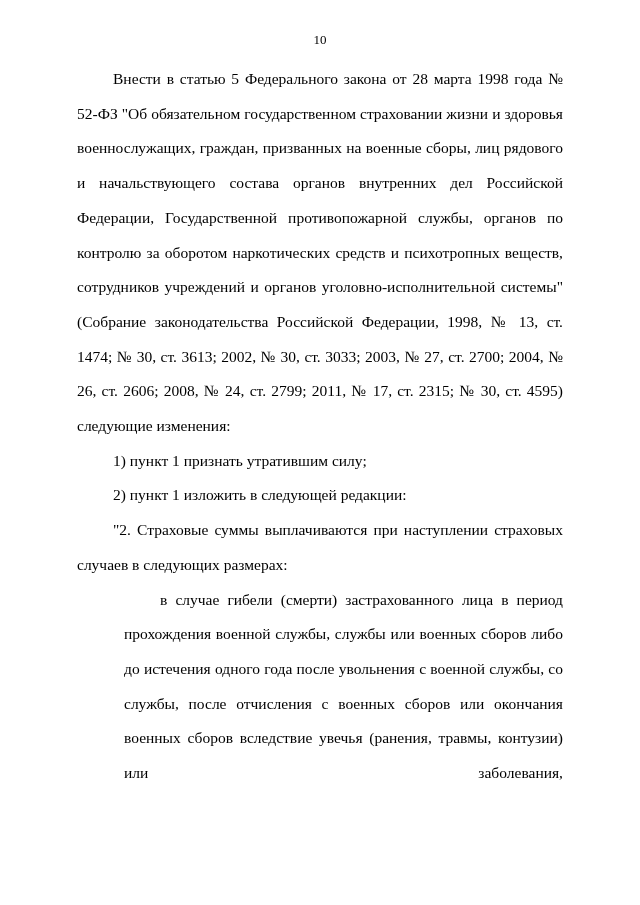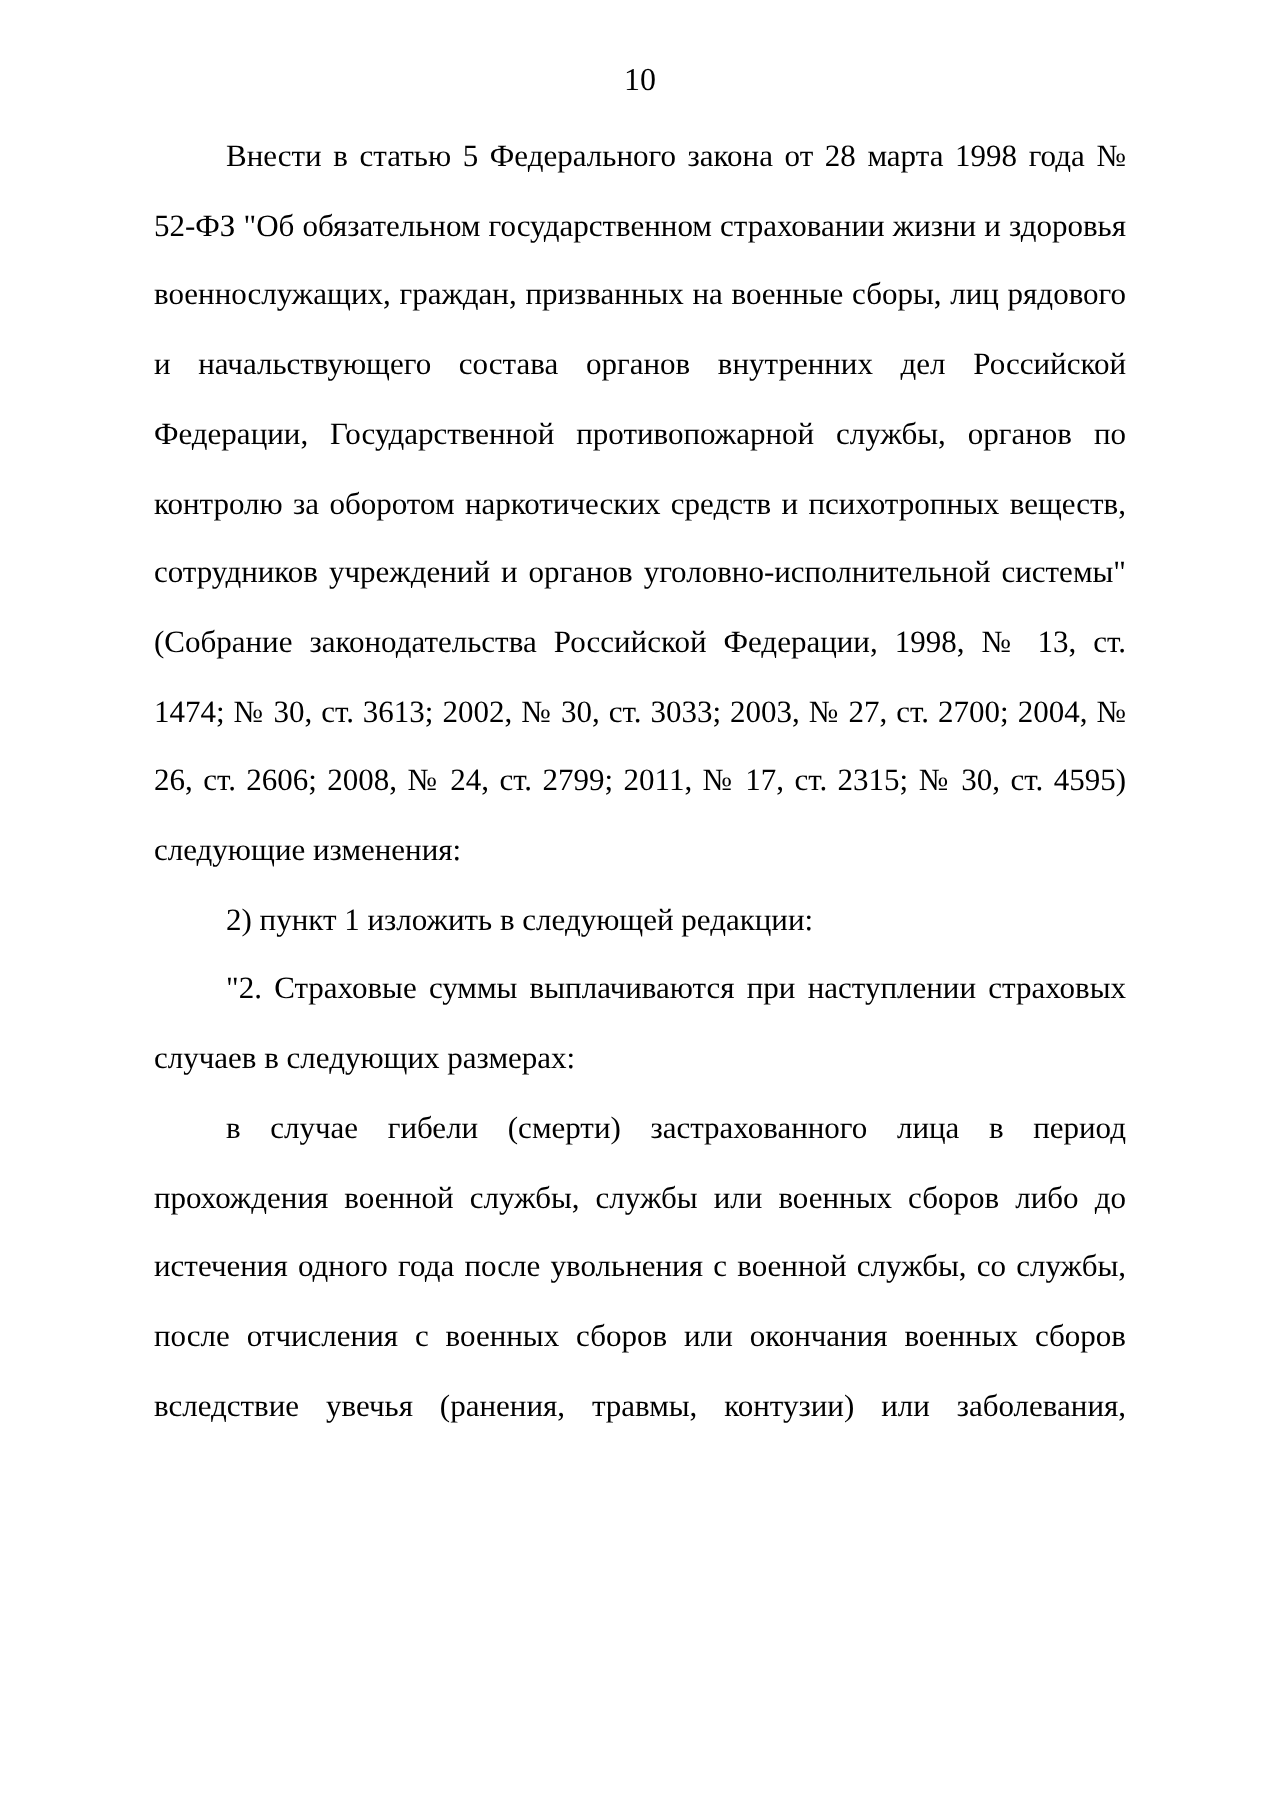--- a/index.html
+++ b/index.html
@@ -3,35 +3,36 @@
 <meta charset="utf-8">
 <style>
   html, body { margin: 0; padding: 0; background: #ffffff; }
   body {
     width: 640px; height: 905px; position: relative; overflow: hidden;
     font-family: "Liberation Serif", "DejaVu Serif", serif;
     color: #000000;
   }
   .page-number {
     position: absolute; top: 32px; left: 0; width: 640px;
-    text-align: center; font-size: 16px; font-family: Liberation Serif, serif;
+    text-align: center; font-size: 13px; font-family: Liberation Serif, serif;
   }
   .content {
     position: absolute; top: 62px; left: 77px; width: 486px;
     font-size: 15.5px; line-height: 34.7px;
   }
   .heading { font-weight: bold; text-indent: 36px; margin: 0; line-height: 34.7px; }
   .para {
     margin: 0; text-align: justify; text-indent: 36px;
   }
-  .para.last-justified { text-align-last: justify; }
+  .para.last-justified { text-align-last: justify; margin-left: 47px; }
 </style>
 </head>
 <body>
 
 <div class="page-number">10</div>
 
 <div class="content">
   <p class="para">Внести в статью 5 Федерального закона от 28 марта 1998 года № 52-ФЗ "Об обязательном государственном страховании жизни и здоровья военнослужащих, граждан, призванных на военные сборы, лиц рядового и начальствующего состава органов внутренних дел Российской Федерации, Государственной противопожарной службы, органов по контролю за оборотом наркотических средств и психотропных веществ, сотрудников учреждений и органов уголовно-исполнительной системы" (Собрание законодательства Российской Федерации, 1998, № 13, ст. 1474; № 30, ст. 3613; 2002, № 30, ст. 3033; 2003, № 27, ст. 2700; 2004, № 26, ст. 2606; 2008, № 24, ст. 2799; 2011, № 17, ст. 2315; № 30, ст. 4595) следующие изменения:</p>
+  <p class="para">1) пункт 1 признать утратившим силу;</p>
   <p class="para">2) пункт 1 изложить в следующей редакции:</p>
   <p class="para">"2. Страховые суммы выплачиваются при наступлении страховых случаев в следующих размерах:</p>
   <p class="para last-justified">в случае гибели (смерти) застрахованного лица в период прохождения военной службы, службы или военных сборов либо до истечения одного года после увольнения с военной службы, со службы, после отчисления с военных сборов или окончания военных сборов вследствие увечья (ранения, травмы, контузии) или заболевания,</p>
 </div>
 
 </body></html>

